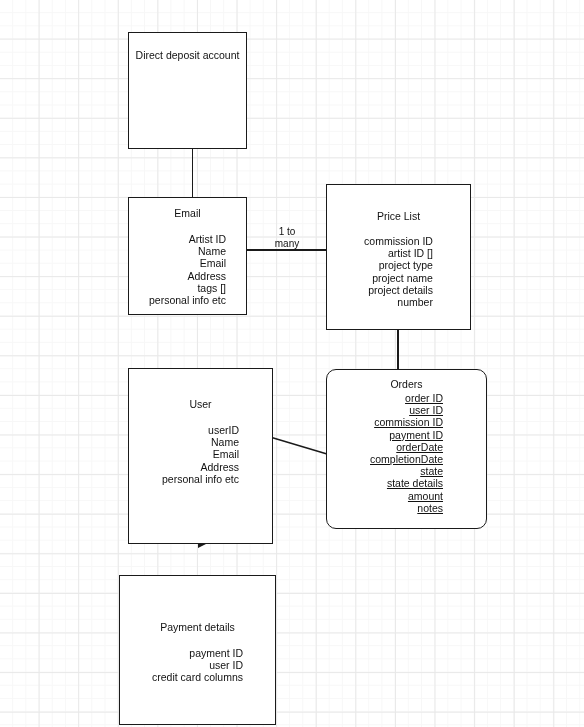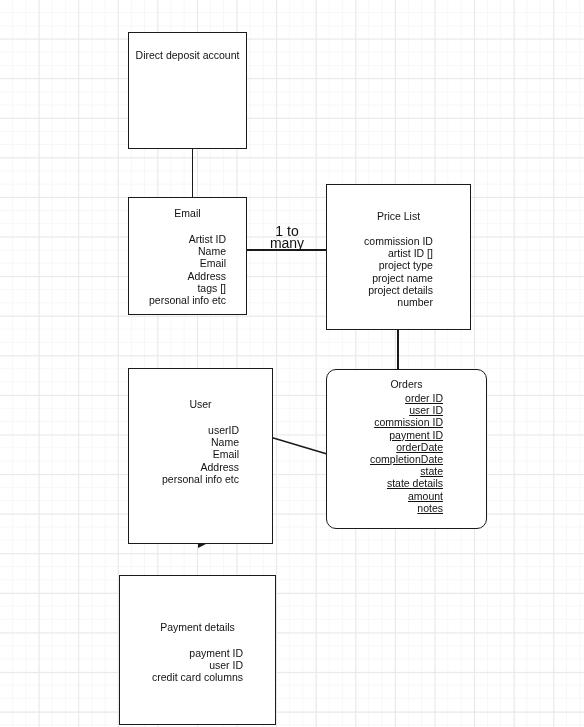--- a/index.html
+++ b/index.html
@@ -54,21 +54,21 @@
   }
   .connector {
     position: absolute;
     background: #1a1a1a;
     z-index: 1;
   }
   .conn-v { width: 1.5px; }
   .conn-h { height: 1.5px; }
   .conn-label {
     position: absolute;
-    font-size: 14px;
+    font-size: 10px;
     line-height: 11.5px;
     color: #111111;
     text-align: center;
     white-space: nowrap;
     z-index: 4;
   }
   svg.diag-line, svg.arrow-line {
     position: absolute;
     overflow: visible;
     z-index: 2;

